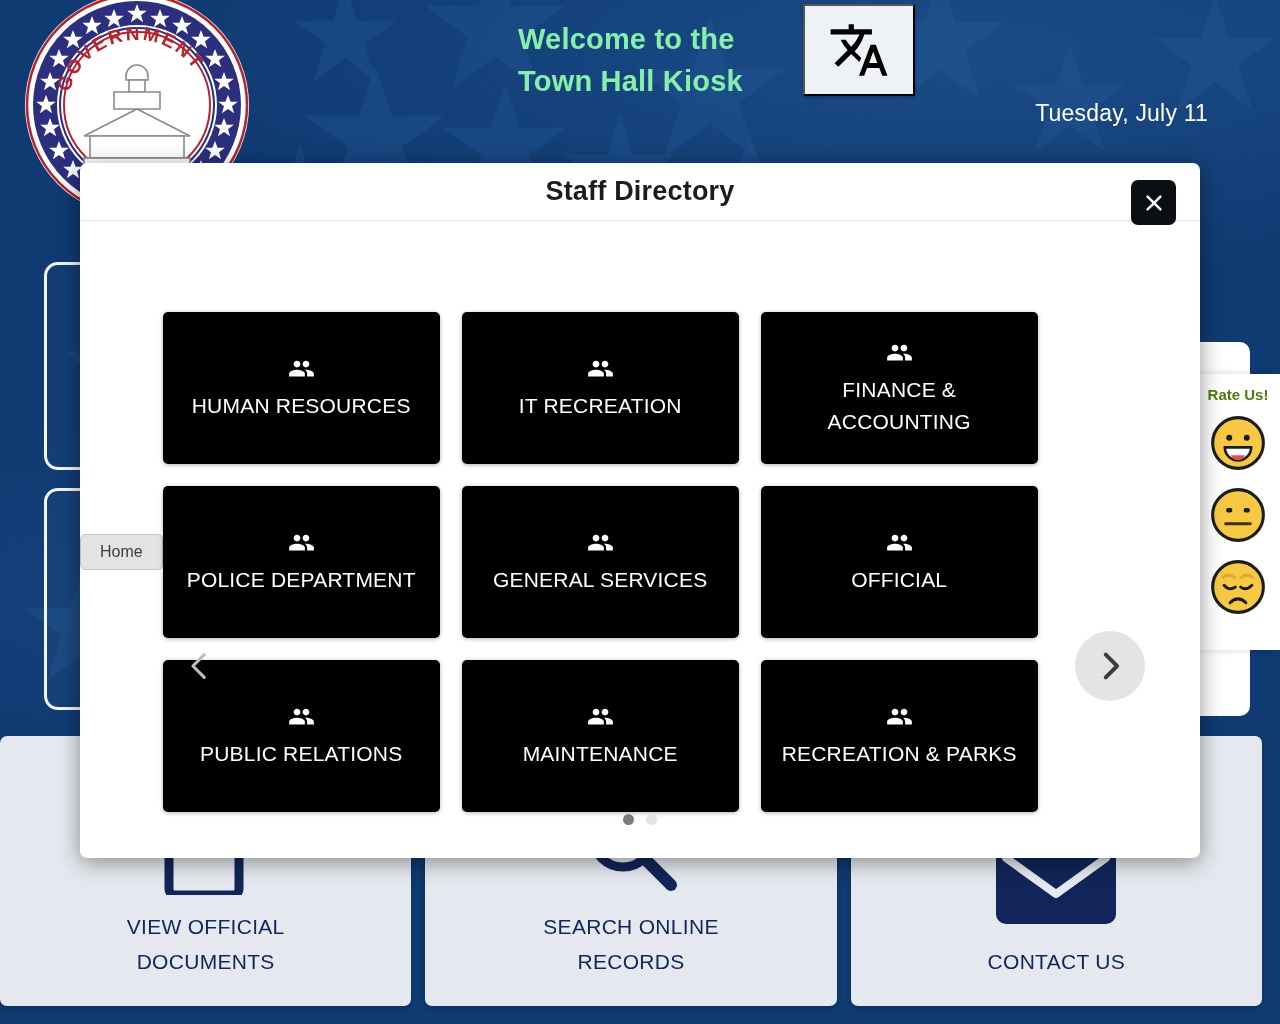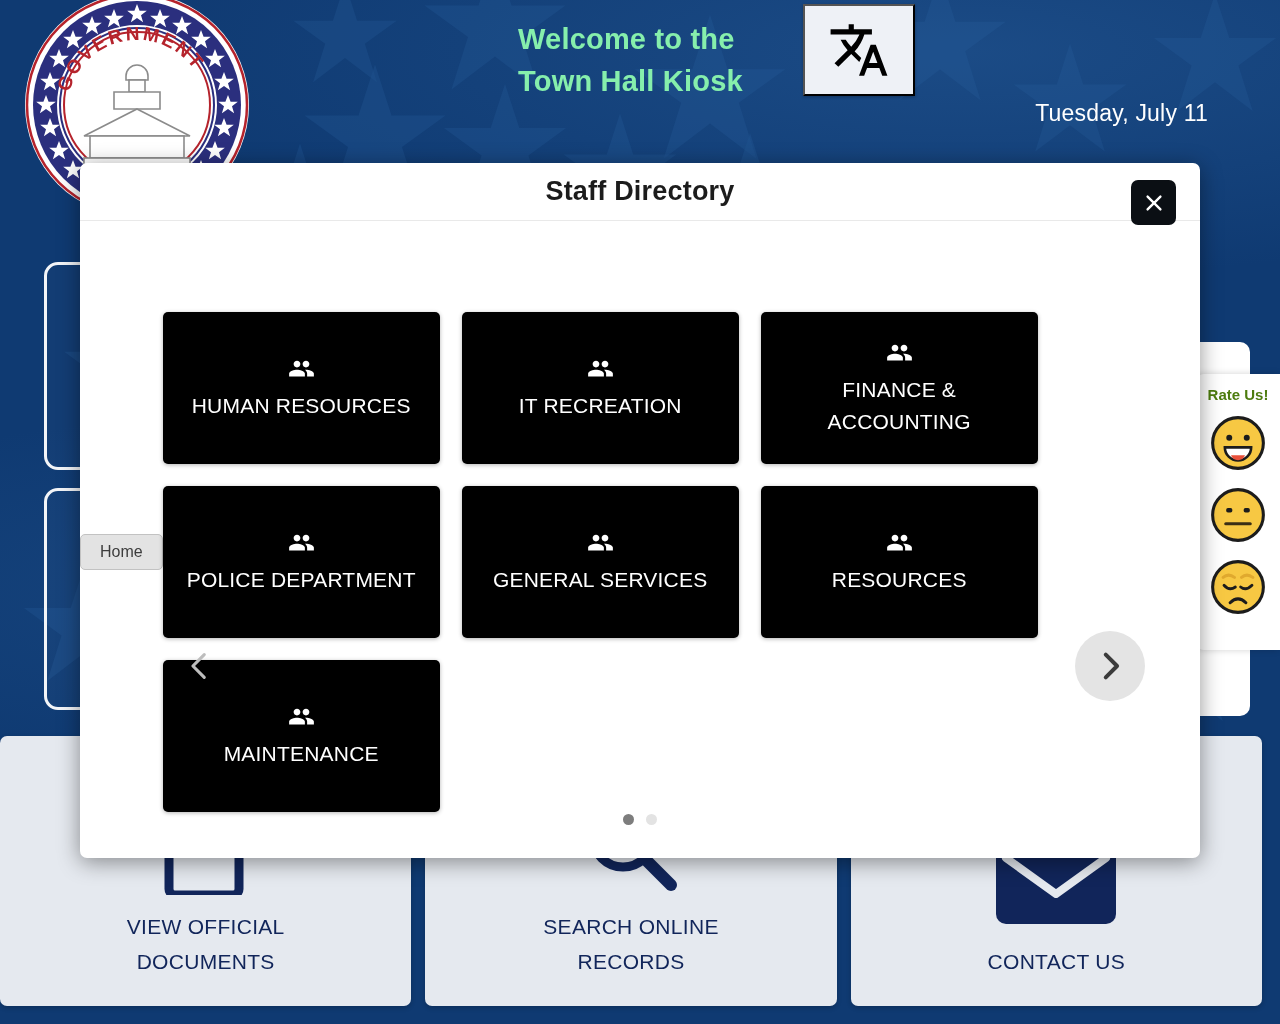--- a/index.html
+++ b/index.html
@@ -444,29 +444,45 @@
             </svg>
           </span>
           <span class="tile-label">GENERAL SERVICES</span>
         </div>
         <div class="tile">
           <span class="tile-icon">
             <svg viewBox="0 0 24 24">
               <path d="M16 11c1.66 0 2.99-1.34 2.99-3S17.66 5 16 5c-1.66 0-3 1.34-3 3s1.34 3 3 3zm-8 0c1.66 0 2.99-1.34 2.99-3S9.66 5 8 5C6.34 5 5 6.34 5 8s1.34 3 3 3zm0 2c-2.33 0-7 1.17-7 3.5V19h14v-2.5c0-2.33-4.67-3.5-7-3.5zm8 0c-.29 0-.62.02-.97.05 1.16.84 1.97 1.97 1.97 3.45V19h6v-2.5c0-2.33-4.67-3.5-7-3.5z"></path>
             </svg>
           </span>
-          <span class="tile-label">RESOURCES</span>
+          <span class="tile-label">OFFICIAL</span>
+        </div>
+        <div class="tile">
+          <span class="tile-icon">
+            <svg viewBox="0 0 24 24">
+              <path d="M16 11c1.66 0 2.99-1.34 2.99-3S17.66 5 16 5c-1.66 0-3 1.34-3 3s1.34 3 3 3zm-8 0c1.66 0 2.99-1.34 2.99-3S9.66 5 8 5C6.34 5 5 6.34 5 8s1.34 3 3 3zm0 2c-2.33 0-7 1.17-7 3.5V19h14v-2.5c0-2.33-4.67-3.5-7-3.5zm8 0c-.29 0-.62.02-.97.05 1.16.84 1.97 1.97 1.97 3.45V19h6v-2.5c0-2.33-4.67-3.5-7-3.5z"></path>
+            </svg>
+          </span>
+          <span class="tile-label">PUBLIC RELATIONS</span>
         </div>
         <div class="tile">
           <span class="tile-icon">
             <svg viewBox="0 0 24 24">
               <path d="M16 11c1.66 0 2.99-1.34 2.99-3S17.66 5 16 5c-1.66 0-3 1.34-3 3s1.34 3 3 3zm-8 0c1.66 0 2.99-1.34 2.99-3S9.66 5 8 5C6.34 5 5 6.34 5 8s1.34 3 3 3zm0 2c-2.33 0-7 1.17-7 3.5V19h14v-2.5c0-2.33-4.67-3.5-7-3.5zm8 0c-.29 0-.62.02-.97.05 1.16.84 1.97 1.97 1.97 3.45V19h6v-2.5c0-2.33-4.67-3.5-7-3.5z"></path>
             </svg>
           </span>
           <span class="tile-label">MAINTENANCE</span>
+        </div>
+        <div class="tile">
+          <span class="tile-icon">
+            <svg viewBox="0 0 24 24">
+              <path d="M16 11c1.66 0 2.99-1.34 2.99-3S17.66 5 16 5c-1.66 0-3 1.34-3 3s1.34 3 3 3zm-8 0c1.66 0 2.99-1.34 2.99-3S9.66 5 8 5C6.34 5 5 6.34 5 8s1.34 3 3 3zm0 2c-2.33 0-7 1.17-7 3.5V19h14v-2.5c0-2.33-4.67-3.5-7-3.5zm8 0c-.29 0-.62.02-.97.05 1.16.84 1.97 1.97 1.97 3.45V19h6v-2.5c0-2.33-4.67-3.5-7-3.5z"></path>
+            </svg>
+          </span>
+          <span class="tile-label">RECREATION &amp; PARKS</span>
         </div>
       </div>
 
     <button class="carousel-arrow prev">
       <svg viewBox="0 0 24 24">
         <path fill="none" stroke="currentColor" stroke-width="2.2" stroke-linecap="round" stroke-linejoin="round" d="M15 4 L7 12 L15 20"></path>
       </svg>
     </button>
 
     <button class="carousel-arrow next">

